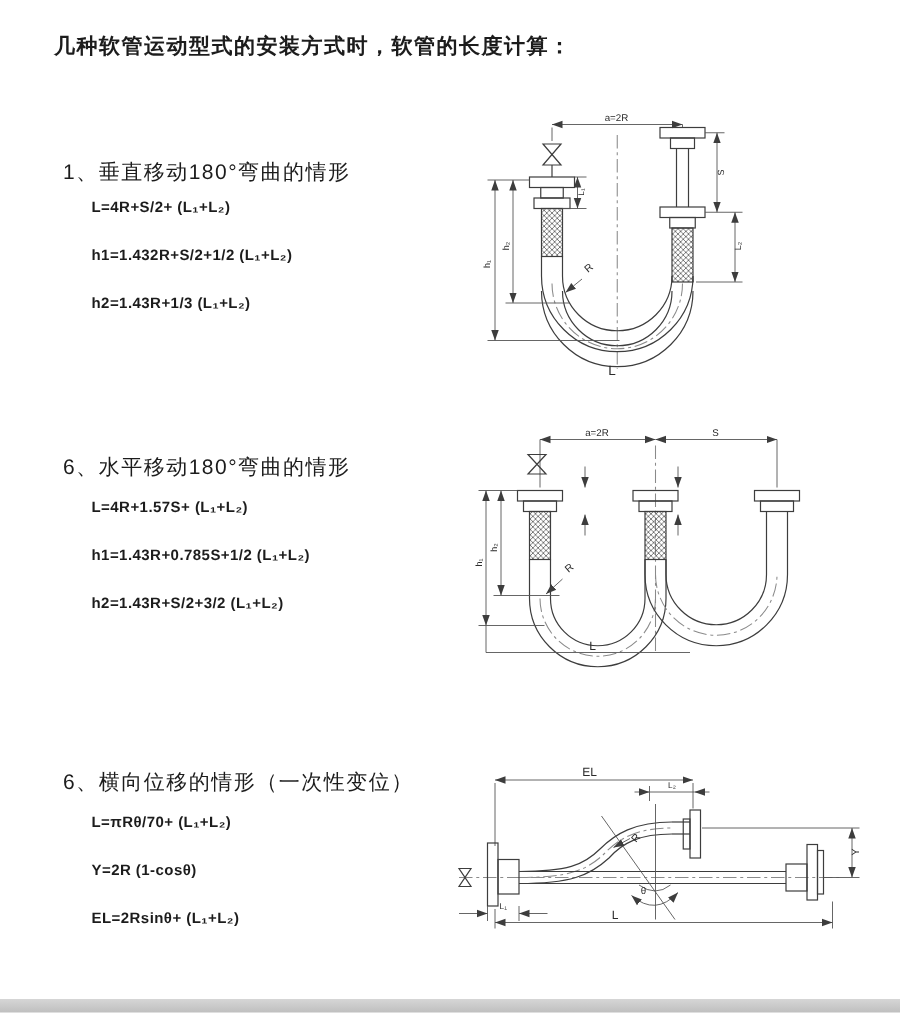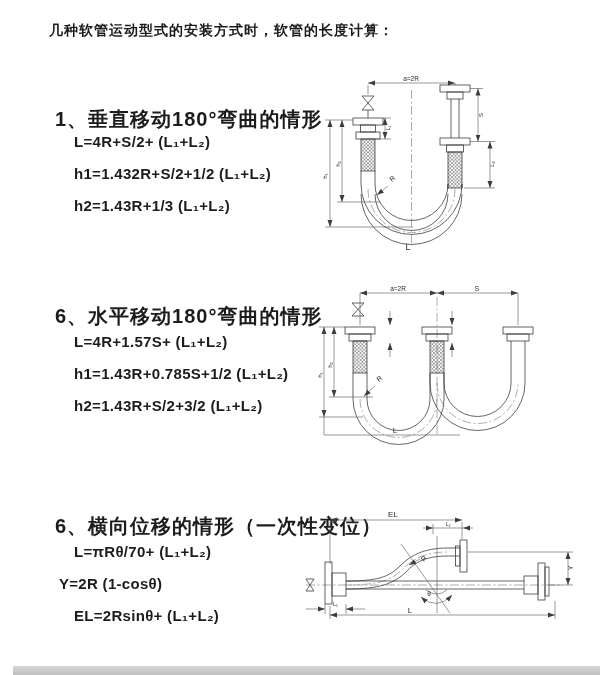--- a/index.html
+++ b/index.html
@@ -1,23 +1,23 @@
 <!DOCTYPE html>
 <html><head>
 <meta charset="utf-8">
 <style>
   html,body{margin:0;padding:0;}
   body{
     width:600px;height:675px;background:#ffffff;position:relative;overflow:hidden;
     font-family:"Liberation Sans", sans-serif;color:#1c1c1c;
   }
-  .abs{position:absolute;margin-left:13px;}
+  .abs{position:absolute;}
   .title{left:36px;top:22px;font-size:14px;font-weight:bold;letter-spacing:1px;}
-  .heading{font-size:20px;font-weight:bold;letter-spacing:1px;}
-  .formula{font-size:15px;font-weight:600;letter-spacing:0.3px;white-space:pre;}
+  .heading{font-size:14px;font-weight:normal;letter-spacing:1px;}
+  .formula{font-size:10px;font-weight:600;letter-spacing:0.3px;white-space:pre;}
   svg{position:absolute;overflow:visible;}
   svg .ln{stroke:#3d3d3d;stroke-width:0.8;fill:none;}
   svg .thin{stroke:#555;stroke-width:0.6;fill:none;}
   svg .cl{stroke:#8a8a8a;stroke-width:0.7;fill:none;stroke-dasharray:9 2.5 2 2.5;}
   svg text{font-family:"Liberation Sans", sans-serif;fill:#2b2b2b;}
   .bottom-strip{left:0;top:666px;width:600px;height:9px;
     background:linear-gradient(#d6d6d6,#bfbfbf);}
 </style>
 </head>
 <body>
@@ -29,21 +29,21 @@
 <div class="abs formula" style="left:61px;top:165px">h1=1.432R+S/2+1/2 (L₁+L₂)</div>
 <div class="abs formula" style="left:61px;top:197px">h2=1.43R+1/3 (L₁+L₂)</div>
 
 <div class="abs heading" style="left:42px;top:303px">6、水平移动180°弯曲的情形</div>
 <div class="abs formula" style="left:61px;top:333px">L=4R+1.57S+ (L₁+L₂)</div>
 <div class="abs formula" style="left:61px;top:365px">h1=1.43R+0.785S+1/2 (L₁+L₂)</div>
 <div class="abs formula" style="left:61px;top:397px">h2=1.43R+S/2+3/2 (L₁+L₂)</div>
 
 <div class="abs heading" style="left:42px;top:513px">6、横向位移的情形（一次性变位）</div>
 <div class="abs formula" style="left:61px;top:543px">L=πRθ/70+ (L₁+L₂)</div>
-<div class="abs formula" style="left:46px;top:575px">Y=2R (1-cosθ)</div>
+<div class="abs formula" style="left:61px;top:575px">Y=2R (1-cosθ)</div>
 <div class="abs formula" style="left:61px;top:607px">EL=2Rsinθ+ (L₁+L₂)</div>
 
 <svg style="left:305px;top:72px" width="255" height="185" viewBox="0 0 255 185">
   <defs>
     <marker id="ar1" markerUnits="userSpaceOnUse" markerWidth="7" markerHeight="7" refX="7" refY="3.5" orient="auto-start-reverse">
       <path d="M0,1 L7,3.5 L0,6 Z" fill="#3d3d3d"></path>
     </marker>
     <pattern id="br1" width="3.5" height="3.5" patternUnits="userSpaceOnUse">
       <path d="M0,3.5 L3.5,0 M0,0 L3.5,3.5" stroke="#555" stroke-width="0.5"></path>
     </pattern>

